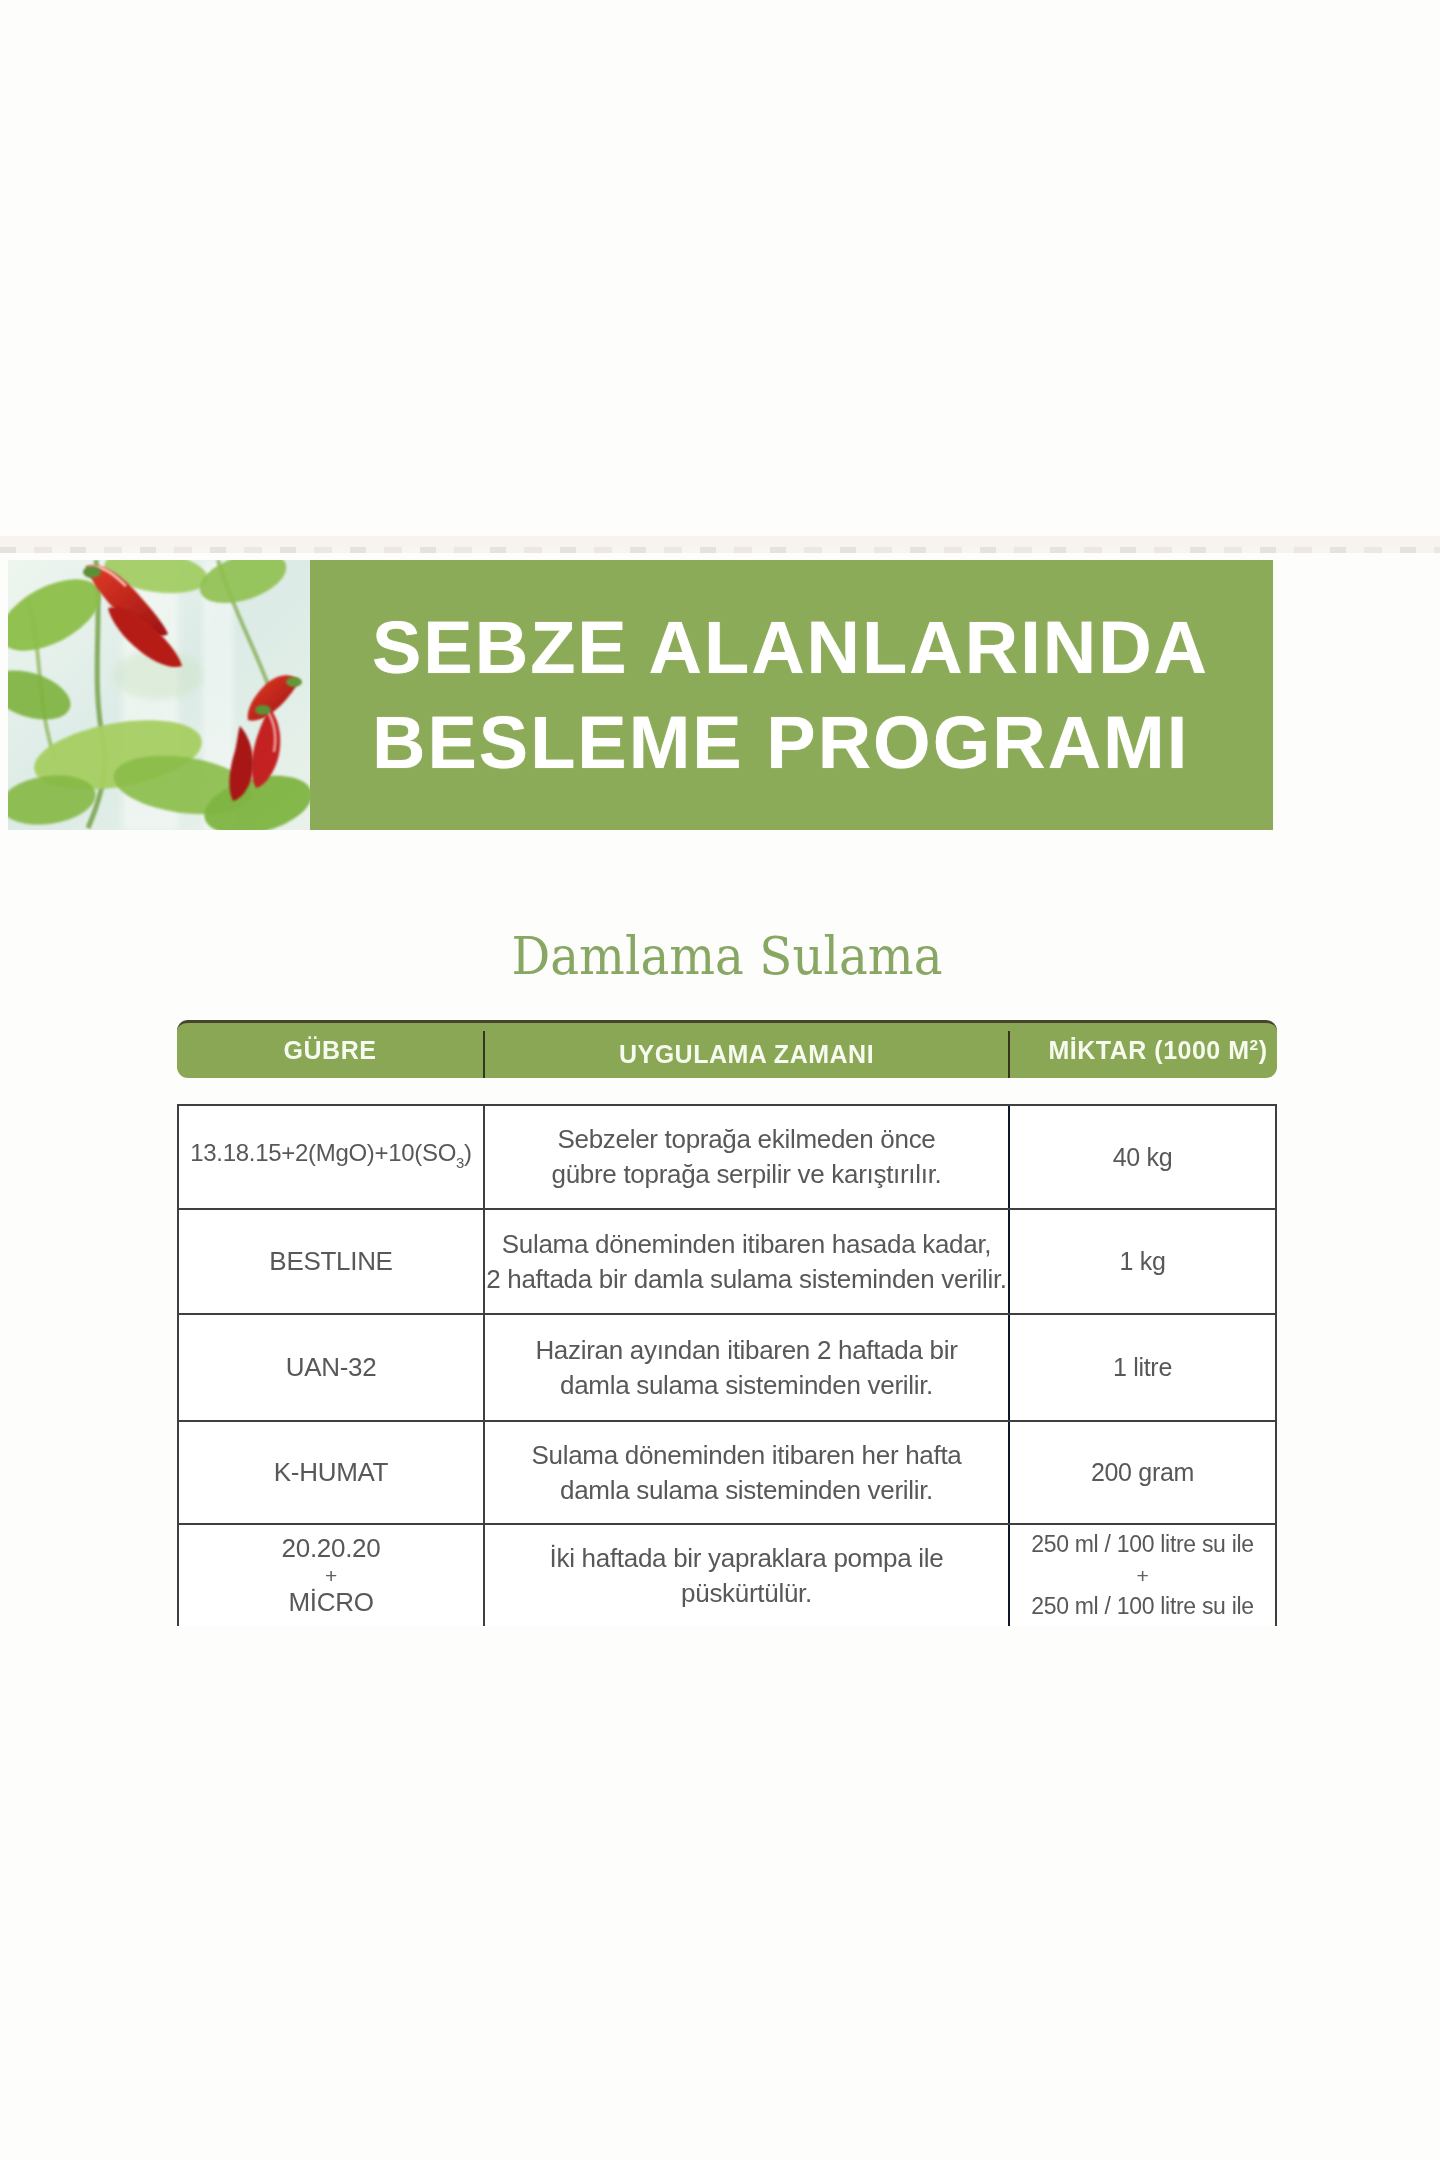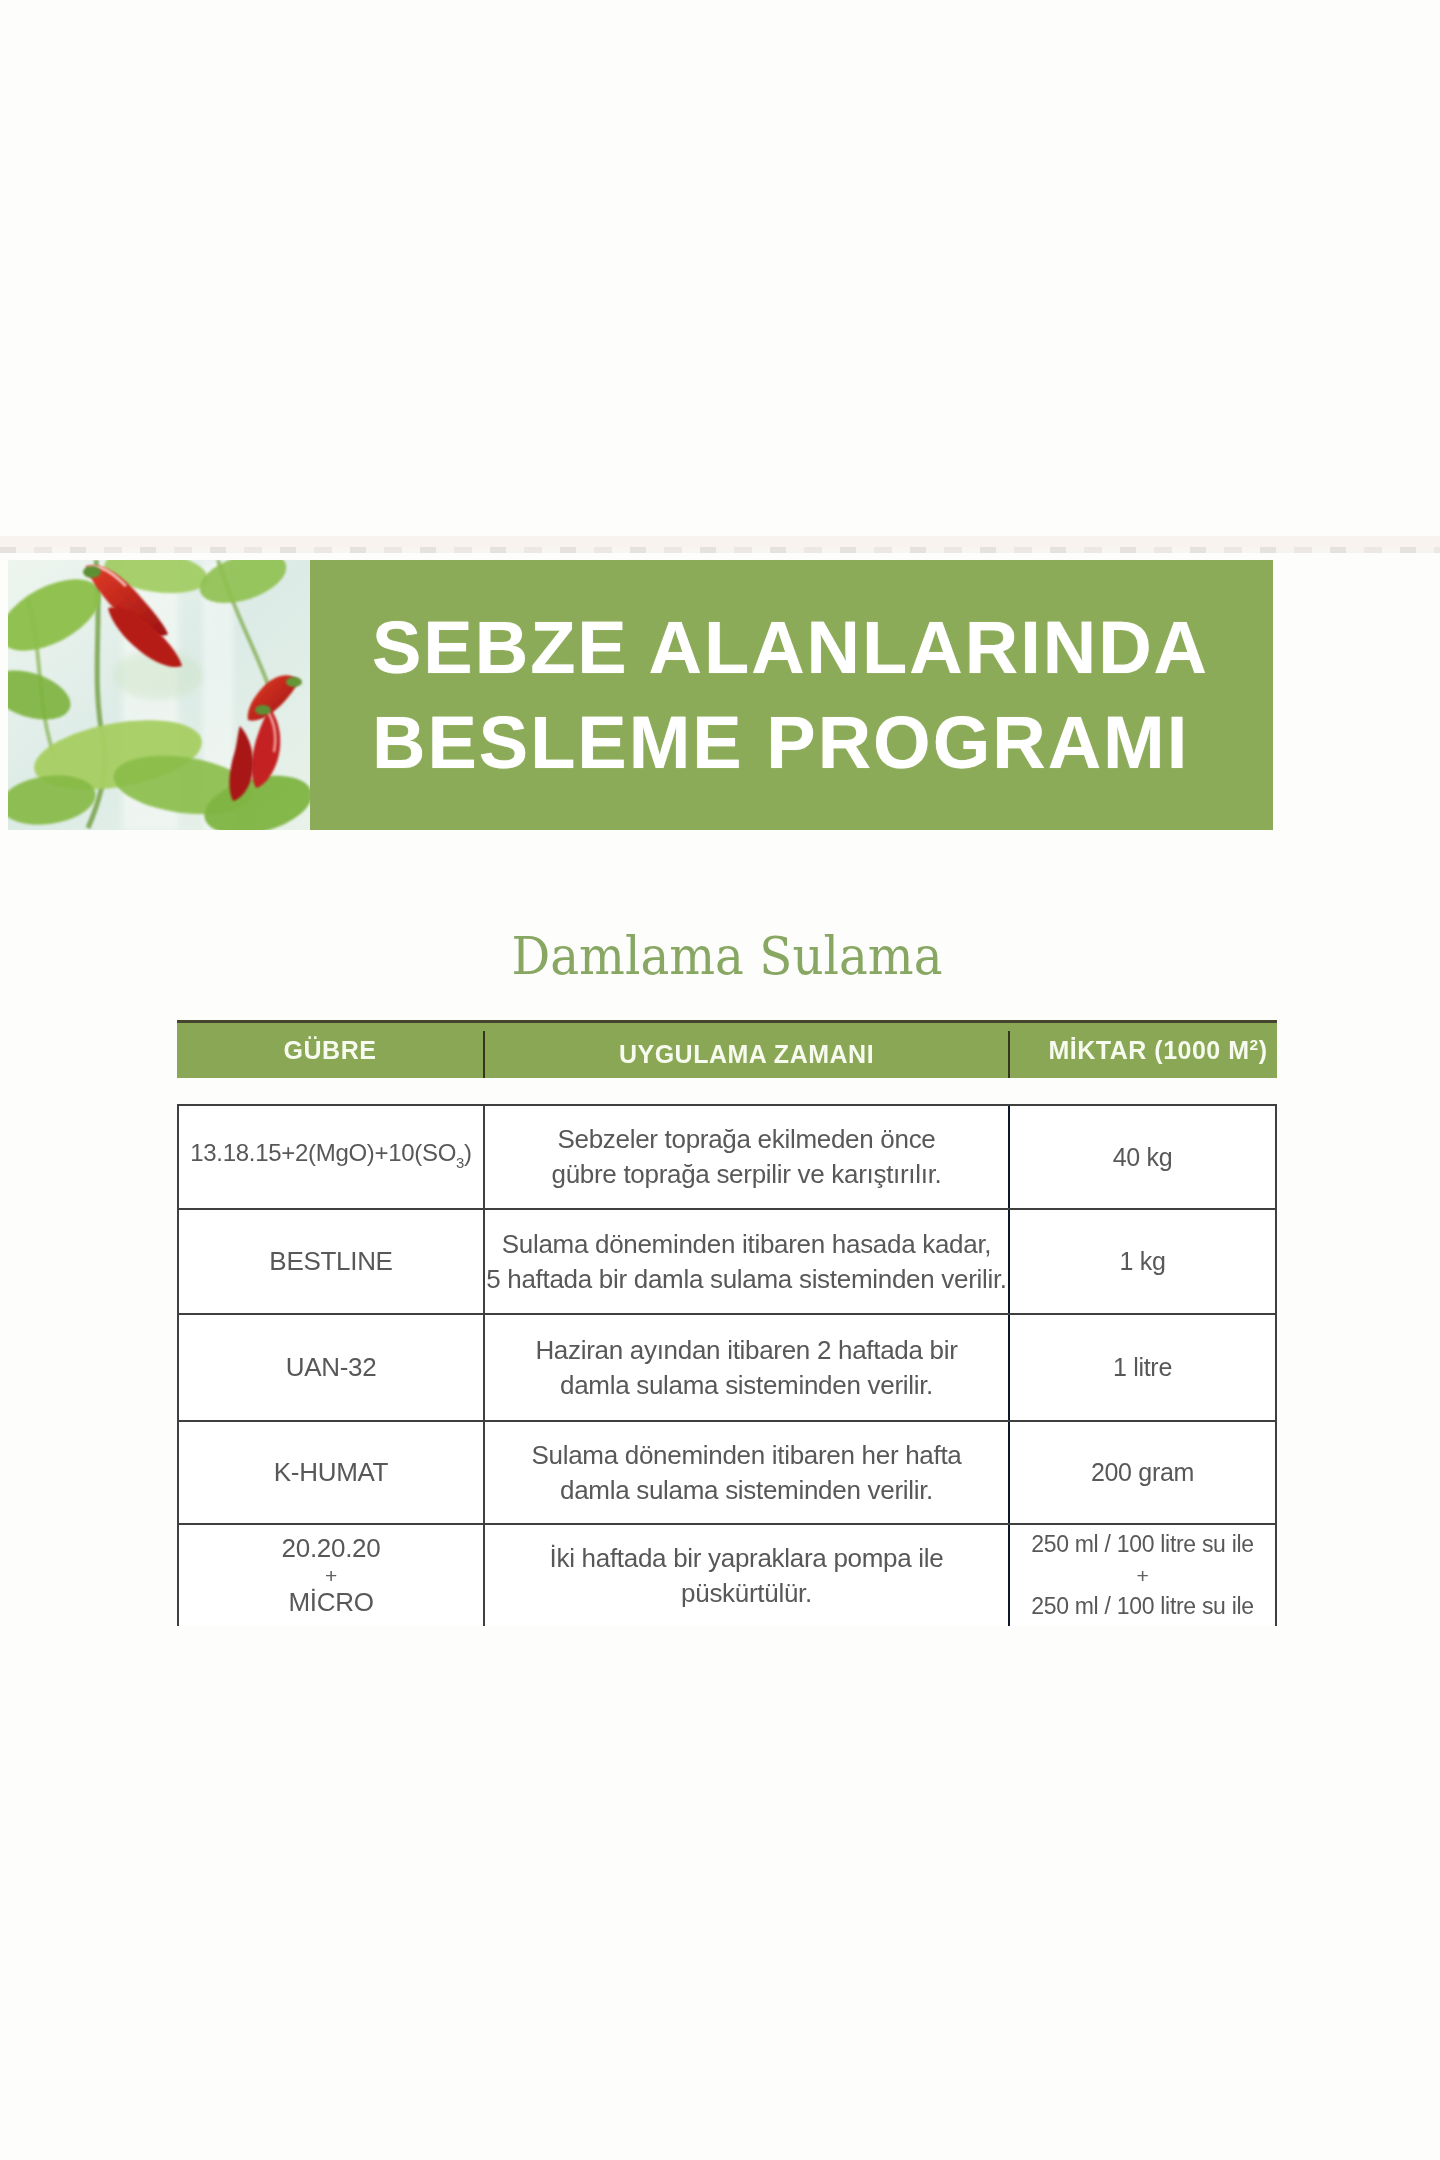--- a/index.html
+++ b/index.html
@@ -42,20 +42,21 @@
     font-family:"DejaVu Serif","Liberation Serif",serif;
     font-size:52px;color:#87a763;
     transform:scaleX(.93);transform-origin:center;
     letter-spacing:0px;
   }
   .table-head{
     position:absolute;left:177px;top:1020px;width:1100px;height:58px;
     display:flex;background:#89a754;
     border-top:3px solid #45452e;
     box-sizing:border-box;
+    border-radius:11px;
   }
   .th{
     display:flex;align-items:center;justify-content:center;
     color:#f7faef;font-weight:700;font-size:25px;letter-spacing:.5px;
     box-sizing:border-box;white-space:nowrap;
   }
   .th-1{width:306px;}
   .th-2{width:527px;border-left:2px solid #35351f;border-right:2px solid #35351f;margin-top:8px;}
   .th-3{flex:1;margin-left:29px;}
   .th sup{font-size:.62em;position:relative;top:-.35em;}
@@ -180,21 +181,21 @@
         <div class="line">40 kg</div>
       </div>
     </div>
 
     <div class="trow r2">
       <div class="cell c1">
         <div class="line">BESTLINE</div>
       </div>
       <div class="cell c2">
         <div class="line">Sulama döneminden itibaren hasada kadar,</div>
-        <div class="line">5 haftada bir damla sulama sisteminden verilir.</div>
+        <div class="line">2 haftada bir damla sulama sisteminden verilir.</div>
       </div>
       <div class="cell c3">
         <div class="line">1 kg</div>
       </div>
     </div>
 
     <div class="trow r3">
       <div class="cell c1">
         <div class="line">UAN-32</div>
       </div>

